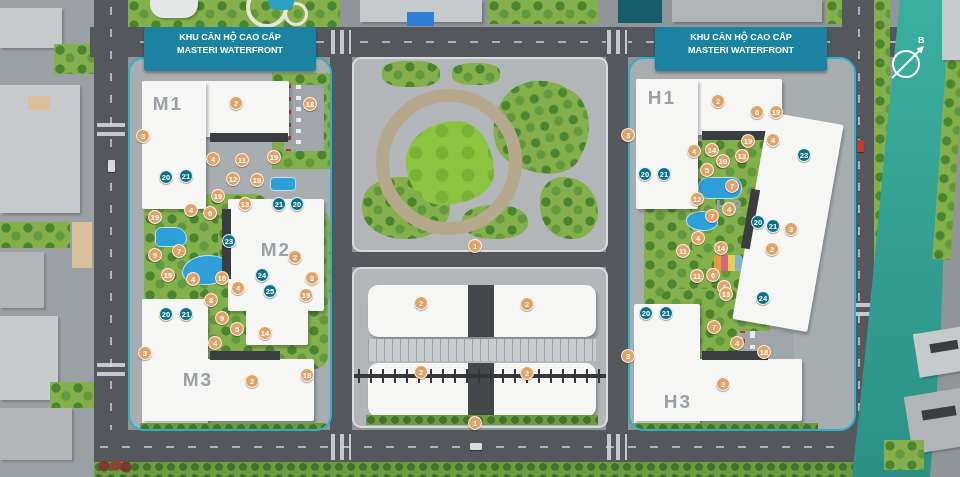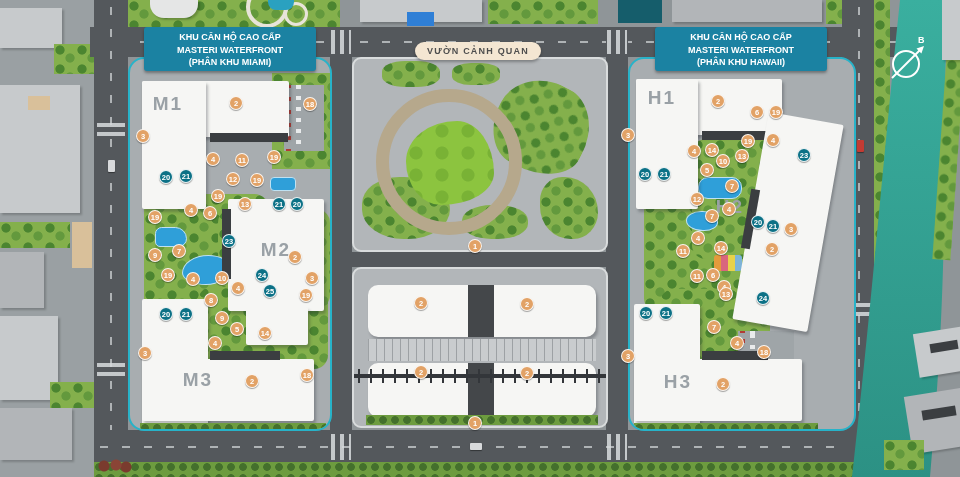--- a/index.html
+++ b/index.html
@@ -193,43 +193,40 @@
     <div class="abs bldg" style="left:14px;top:94px;width:228px;height:54px;border-radius:10px;"></div>
     <div class="abs" style="left:114px;top:94px;width:26px;height:54px;background:#44474a;"></div>
     <div class="abs" style="left:4px;top:100px;width:248px;height:14px;background:repeating-linear-gradient(90deg,#33363a 0 2px,transparent 2px 12px);"></div>
     <div class="abs" style="left:0;top:105px;width:256px;height:4px;background:#33363a;"></div>
     <div class="abs hedge" style="left:12px;top:146px;width:232px;height:10px;"></div>
   </div>
 
   <div class="abs banner-teal" style="left:144px;top:27px;width:172px;height:44px;">
     <div>KHU CĂN HỘ CAO CẤP</div>
     <div>MASTERI WATERFRONT</div>
-    <div>(PHÂN KHU MIAMI)</div>
   </div>
   <div class="abs banner-teal" style="left:655px;top:27px;width:172px;height:44px;">
     <div>KHU CĂN HỘ CAO CẤP</div>
     <div>MASTERI WATERFRONT</div>
-    <div>(PHÂN KHU HAWAII)</div>
-  </div>
-  <div class="abs banner-cream" style="left:415px;top:42px;width:126px;height:18px;">VƯỜN CẢNH QUAN</div>
+  </div>
 
   <svg class="abs" style="left:880px;top:34px;z-index:70;" width="58" height="58" viewBox="0 0 58 58">
     <circle cx="26" cy="30" r="13" fill="none" stroke="#ffffff" stroke-width="2"></circle>
     <line x1="12" y1="44" x2="40" y2="16" stroke="#ffffff" stroke-width="2"></line>
     <polygon points="44,12 41.4,19.5 36.5,14.6" fill="#ffffff"></polygon>
     <text x="38" y="9" font-size="9" font-weight="bold" fill="#ffffff" font-family="Liberation Sans, sans-serif">B</text>
   </svg>
 
   <div class="abs" style="left:0;top:0;width:960px;height:477px;z-index:50;pointer-events:none;">
       <div class="bl" style="left: 168px; top: 104px;">M1</div>
       <div class="bl" style="left: 276px; top: 250px;">M2</div>
       <div class="bl" style="left: 198px; top: 380px;">M3</div>
       <div class="bl" style="left: 662px; top: 98px;">H1</div>
       <div class="bl" style="left: 730px; top: 207px;">H2</div>
-      <div class="bl" style="left: 678px; top: 382px;">H3</div>
+      <div class="bl" style="left: 678px; top: 402px;">H3</div>
     </div>
   <div class="abs" style="left:0;top:0;width:960px;height:477px;z-index:60;pointer-events:none;">
       <div class="marker mk-orange" style="left: 229px; top: 96px;">2</div>
       <div class="marker mk-orange" style="left: 303px; top: 97px;">18</div>
       <div class="marker mk-orange" style="left: 136px; top: 129px;">3</div>
       <div class="marker mk-orange" style="left: 206px; top: 152px;">4</div>
       <div class="marker mk-orange" style="left: 235px; top: 153px;">11</div>
       <div class="marker mk-orange" style="left: 267px; top: 150px;">19</div>
       <div class="marker mk-teal" style="left: 159px; top: 170px;">20</div>
       <div class="marker mk-teal" style="left: 179px; top: 169px;">21</div>

